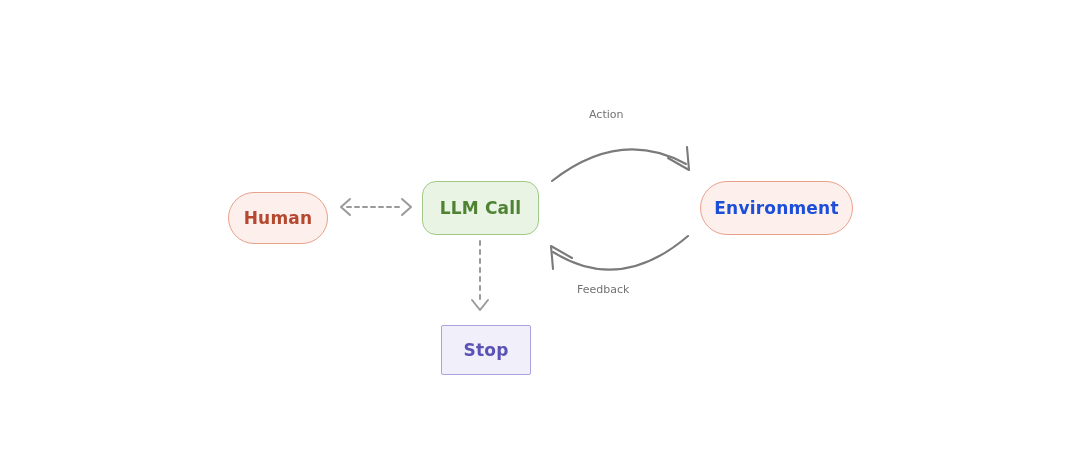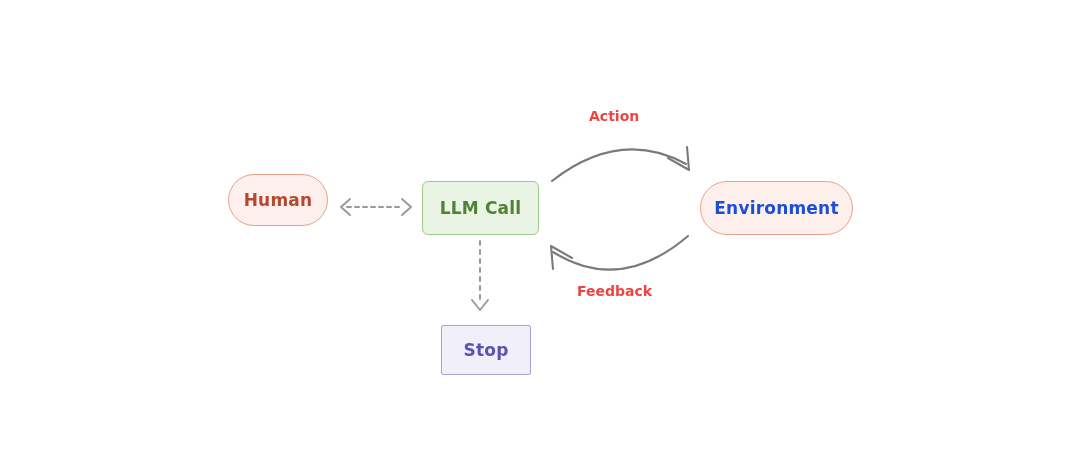--- a/index.html
+++ b/index.html
@@ -36,37 +36,37 @@
     box-sizing: border-box;
     font-weight: bold;
     letter-spacing: 0.2px;
     white-space: nowrap;
     user-select: none;
   }
 
   
   #node-human {
     left: 228px;
-    top: 174px;
+    top: 192px;
     width: 100px;
     height: 52px;
     border-radius: 26px;
     background: #fdf0ec;
     border: 1.4px solid #e8a18c;
     color: #b5482f;
     font-size: 17px;
   }
 
   
   #node-llm-call {
     left: 422px;
     top: 181px;
     width: 117px;
     height: 54px;
-    border-radius: 6px;
+    border-radius: 14px;
     background: #eaf4e4;
     border: 1.4px solid #9ec98a;
     color: #4f8233;
     font-size: 17px;
   }
 
   
   #node-environment {
     left: 700px;
     top: 181px;
@@ -87,23 +87,23 @@
     height: 50px;
     border-radius: 2px;
     background: #f0effa;
     border: 1.4px solid #a9a3dd;
     color: #5b52b5;
     font-size: 17px;
   }
 
   .edge-label {
     position: absolute;
-    color: #ef4444;
-    font-size: 14px;
-    font-weight: bold;
+    color: #737373;
+    font-size: 11px;
+    font-weight: normal;
     white-space: nowrap;
     user-select: none;
   }
   #label-action {
     left: 589px;
     top: 108px;
   }
   #label-feedback {
     left: 577px;
     top: 283px;

